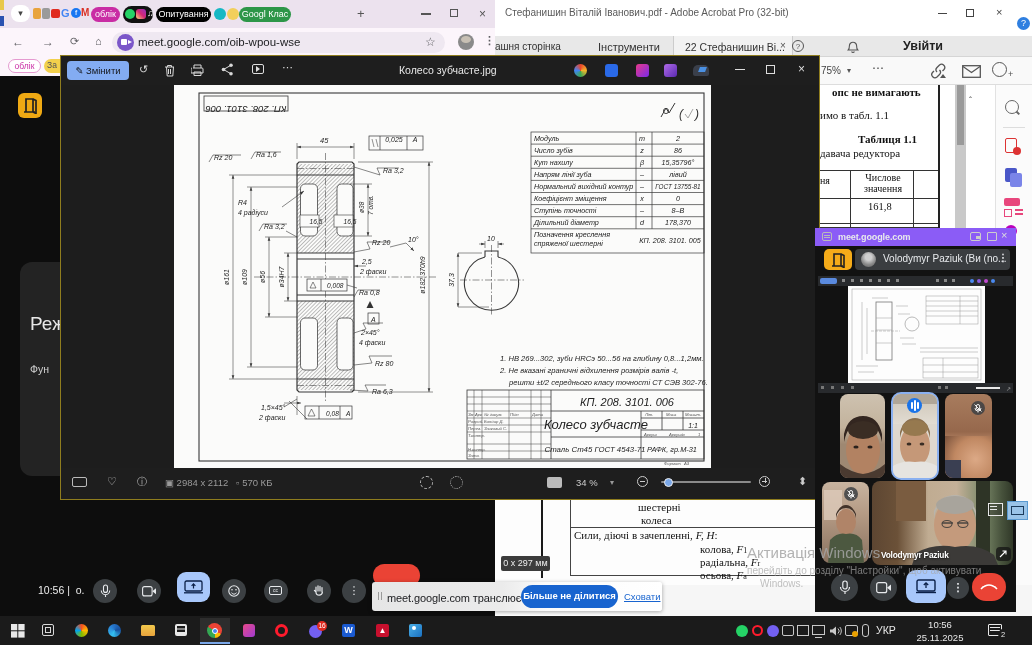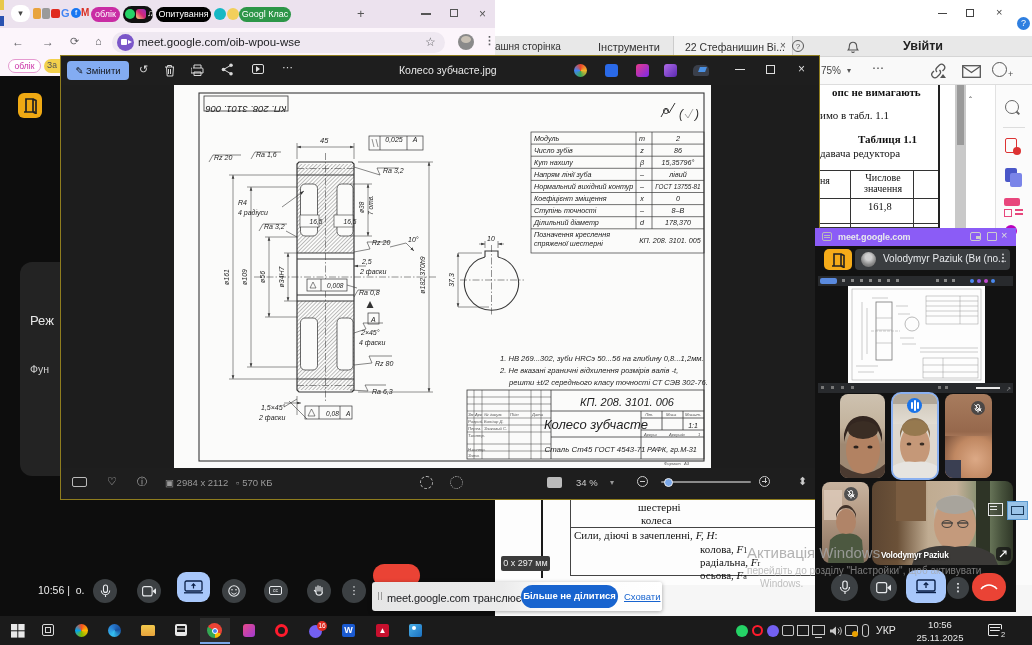--- a/index.html
+++ b/index.html
@@ -75,21 +75,21 @@
  <div class="abs" style="left:8px;top:2px;width:33px;height:14px;border:1px solid #e59ad0;border-radius:8px;color:#c92ca4;font-size:8.5px;text-align:center;line-height:13px;background:#fff">облік</div>
  <div class="abs" style="left:44px;top:2px;width:16px;height:14px;background:#f2d04c;border-radius:8px 0 0 8px;color:#555;font-size:8.5px;text-align:center;line-height:13px">За</div>
 </div>
 
 <div class="abs" style="left:0;top:76px;width:60px;height:540px;background:#0d0d0d">
  <div class="abs" style="left:18px;top:17px;width:24px;height:25px;background:#efa913;border-radius:6px"></div>
  <svg class="abs" style="left:23px;top:21px" width="15" height="17">
         <path d="M3 15 V2 h7 v13 M10 2 l3 1.5 v13 l-3 -1.5 M1 15 h11" stroke="#222" stroke-width="1.7" fill="none"></path>
       </svg>
  <div class="abs" style="left:20px;top:186px;width:40px;height:214px;background:#232323;border-radius:12px 0 0 12px"></div>
- <div class="abs" style="left:30px;top:237px;color:#e8e8e8;font-size:13px">Реж</div>
+ <div class="abs" style="left:30px;top:237px;color:#e8e8e8;font-size:19px">Реж</div>
  <div class="abs" style="left:30px;top:287px;color:#d0d0d0;font-size:10.5px">Фун</div>
 </div>
 
 <div class="abs" style="left:0;top:500px;width:498px;height:116px;background:#0d0d0d">
  <div class="abs" style="left:38px;top:84px;color:#eee;font-size:10.5px">10:56&nbsp;|&nbsp; o.</div>
  <div class="circ" style="left:93px;top:79px;width:24px;height:24px;background:#3c4043"></div>
  <svg class="abs" style="left:100px;top:84px" width="11" height="14">
         <path d="M5.5 1 a2 2 0 0 1 2 2 v3.4 a2 2 0 0 1 -4 0 V3 A2 2 0 0 1 5.5 1 M1.3 6.5 a4.2 4.2 0 0 0 8.4 0 M5.5 10.7 V13" stroke="#e8eaed" stroke-width="1.1" fill="none"></path>
       </svg>
  <div class="circ" style="left:137px;top:79px;width:24px;height:24px;background:#3c4043"></div>
@@ -114,20 +114,21 @@
  <div class="abs" style="left:269px;top:86px;width:13px;height:9px;border:1.4px solid #e8eaed;border-radius:2px;color:#e8eaed;font-size:5px;text-align:center;line-height:7px">cc</div>
  <div class="circ" style="left:307px;top:79px;width:24px;height:24px;background:#3c4043"></div>
  <svg class="abs" style="left:313px;top:84px" width="12" height="14">
         <path d="M3 8 V3 M5 7 V1.8 M7 7 V2.4 M9 8 V3.6 M3 8 a3.2 3.2 0 0 0 6.4 0 M3 8 l-1.6 -1.6" stroke="#e8eaed" stroke-width="1.2" fill="none" stroke-linecap="round"></path>
       </svg>
  <div class="circ" style="left:342px;top:79px;width:24px;height:24px;background:#3c4043;color:#e8eaed;font-size:11px;text-align:center;line-height:22px">⋮</div>
  <div class="abs" style="left:373px;top:64px;width:47px;height:23px;background:#ea4335;border-radius:13px"></div>
 </div>
 
 <div class="abs" id="acr">
+ <div class="abs" style="left:10px;top:7px;color:#5a5a5a;font-size:10px;width:420px;overflow:hidden;white-space:nowrap">Стефанишин Віталій Іванович.pdf - Adobe Acrobat Pro (32-bit)</div>
  <div class="abs" style="left:443px;top:13px;width:9px;height:1.2px;background:#444"></div>
  <div class="abs" style="left:471px;top:9px;width:8px;height:8px;border:1.1px solid #444"></div>
  <div class="abs" style="left:501px;top:6px;color:#444;font-size:11px">×</div>
  <div class="circ" style="left:522px;top:17px;width:13px;height:13px;background:#2f7fe0;color:#fff;font-size:9px;text-align:center;line-height:13px">?</div>
  <div id="acrtabs">
   <div class="abs" style="left:0px;top:5px;color:#333;font-size:10px">ашня сторінка</div>
   <div class="abs" style="left:103px;top:5px;color:#333;font-size:11px">Інструменти</div>
   <div class="abs" style="left:178px;top:0;width:120px;height:21px;background:#f2f2f2;border-left:1px solid #ccc;border-right:1px solid #ccc"></div>
   <div class="abs" style="left:190px;top:5px;color:#333;font-size:10.5px">22 Стефанишин Ві...</div>
   <div class="abs" style="left:285px;top:4px;color:#555;font-size:10px">×</div>

